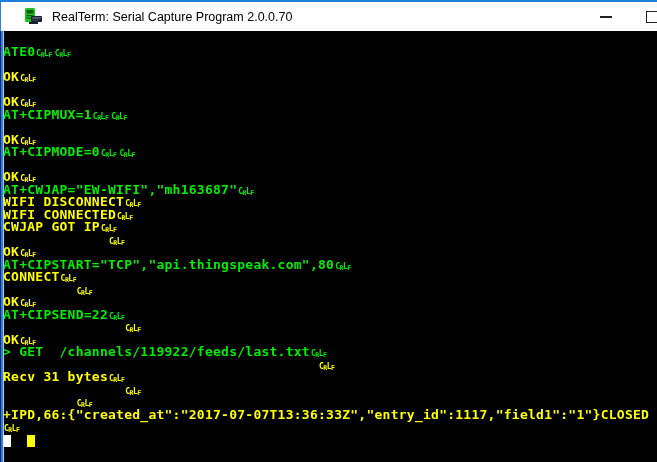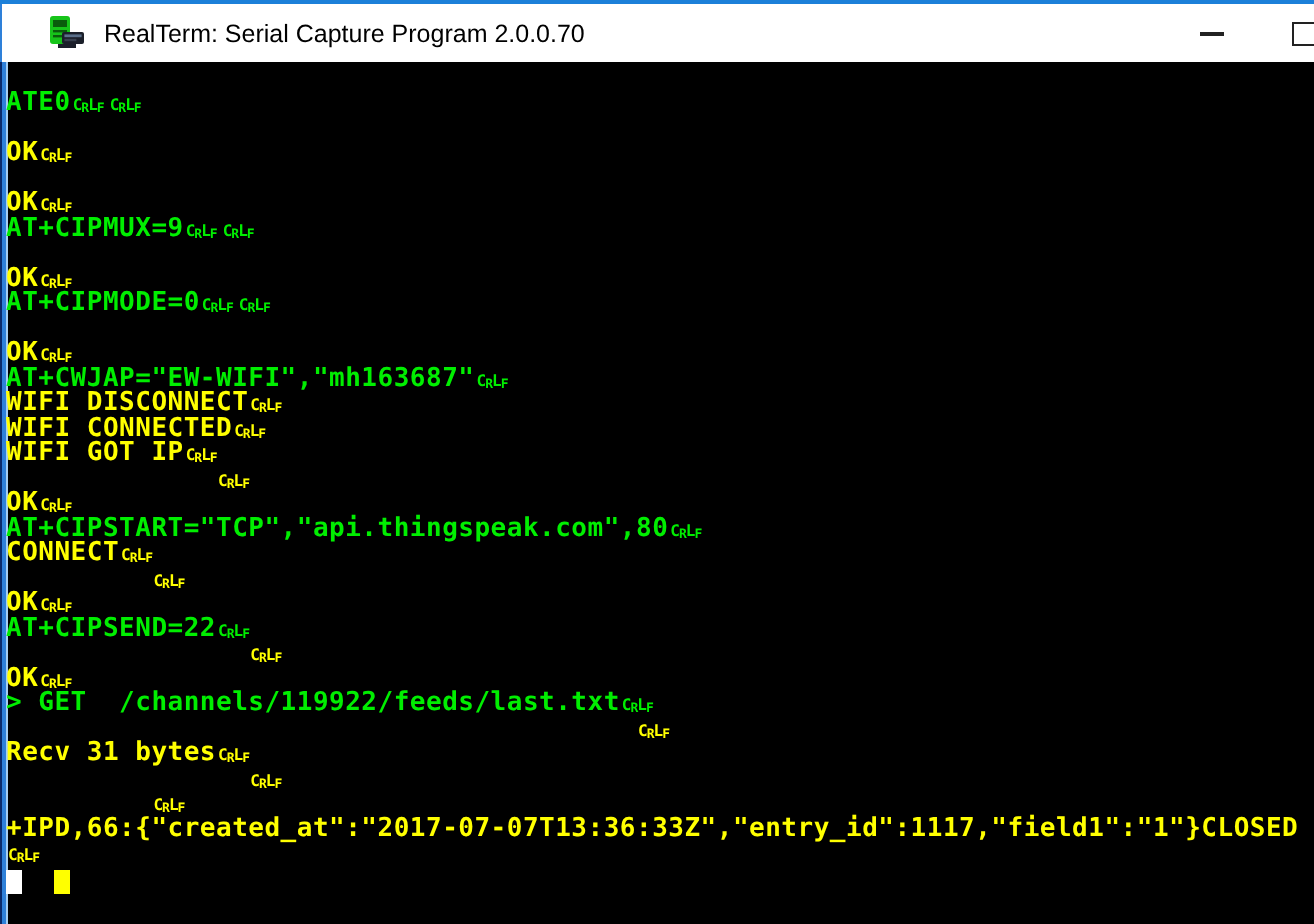--- a/index.html
+++ b/index.html
@@ -71,30 +71,30 @@
   </div>
 
   <div class="terminal">
     <div class="term-border"></div>
     <div class="lines" id="term-lines">
         <div class="line"><span class="g">ATE0</span><span class="ctrl g"><span class="big">C</span><span class="sml">R</span><span class="big">L</span><span class="sml">F</span></span><span class="ctrl g"><span class="big">C</span><span class="sml">R</span><span class="big">L</span><span class="sml">F</span></span></div>
         <div class="line"></div>
         <div class="line"><span class="y">OK</span><span class="ctrl y"><span class="big">C</span><span class="sml">R</span><span class="big">L</span><span class="sml">F</span></span></div>
         <div class="line"></div>
         <div class="line"><span class="y">OK</span><span class="ctrl y"><span class="big">C</span><span class="sml">R</span><span class="big">L</span><span class="sml">F</span></span></div>
-        <div class="line"><span class="g">AT+CIPMUX=9</span><span class="ctrl g"><span class="big">C</span><span class="sml">R</span><span class="big">L</span><span class="sml">F</span></span><span class="ctrl g"><span class="big">C</span><span class="sml">R</span><span class="big">L</span><span class="sml">F</span></span></div>
+        <div class="line"><span class="g">AT+CIPMUX=1</span><span class="ctrl g"><span class="big">C</span><span class="sml">R</span><span class="big">L</span><span class="sml">F</span></span><span class="ctrl g"><span class="big">C</span><span class="sml">R</span><span class="big">L</span><span class="sml">F</span></span></div>
         <div class="line"></div>
         <div class="line"><span class="y">OK</span><span class="ctrl y"><span class="big">C</span><span class="sml">R</span><span class="big">L</span><span class="sml">F</span></span></div>
         <div class="line"><span class="g">AT+CIPMODE=0</span><span class="ctrl g"><span class="big">C</span><span class="sml">R</span><span class="big">L</span><span class="sml">F</span></span><span class="ctrl g"><span class="big">C</span><span class="sml">R</span><span class="big">L</span><span class="sml">F</span></span></div>
         <div class="line"></div>
         <div class="line"><span class="y">OK</span><span class="ctrl y"><span class="big">C</span><span class="sml">R</span><span class="big">L</span><span class="sml">F</span></span></div>
         <div class="line"><span class="g">AT+CWJAP="EW-WIFI","mh163687"</span><span class="ctrl g"><span class="big">C</span><span class="sml">R</span><span class="big">L</span><span class="sml">F</span></span></div>
         <div class="line"><span class="y">WIFI DISCONNECT</span><span class="ctrl y"><span class="big">C</span><span class="sml">R</span><span class="big">L</span><span class="sml">F</span></span></div>
         <div class="line"><span class="y">WIFI CONNECTED</span><span class="ctrl y"><span class="big">C</span><span class="sml">R</span><span class="big">L</span><span class="sml">F</span></span></div>
-        <div class="line"><span class="y">WIFI GOT IP</span><span class="ctrl y"><span class="big">C</span><span class="sml">R</span><span class="big">L</span><span class="sml">F</span></span></div>
+        <div class="line"><span class="y">CWJAP GOT IP</span><span class="ctrl y"><span class="big">C</span><span class="sml">R</span><span class="big">L</span><span class="sml">F</span></span></div>
         <div class="line"><span class="y">             </span><span class="ctrl y"><span class="big">C</span><span class="sml">R</span><span class="big">L</span><span class="sml">F</span></span></div>
         <div class="line"><span class="y">OK</span><span class="ctrl y"><span class="big">C</span><span class="sml">R</span><span class="big">L</span><span class="sml">F</span></span></div>
         <div class="line"><span class="g">AT+CIPSTART="TCP","api.thingspeak.com",80</span><span class="ctrl g"><span class="big">C</span><span class="sml">R</span><span class="big">L</span><span class="sml">F</span></span></div>
         <div class="line"><span class="y">CONNECT</span><span class="ctrl y"><span class="big">C</span><span class="sml">R</span><span class="big">L</span><span class="sml">F</span></span></div>
         <div class="line"><span class="y">         </span><span class="ctrl y"><span class="big">C</span><span class="sml">R</span><span class="big">L</span><span class="sml">F</span></span></div>
         <div class="line"><span class="y">OK</span><span class="ctrl y"><span class="big">C</span><span class="sml">R</span><span class="big">L</span><span class="sml">F</span></span></div>
         <div class="line"><span class="g">AT+CIPSEND=22</span><span class="ctrl g"><span class="big">C</span><span class="sml">R</span><span class="big">L</span><span class="sml">F</span></span></div>
         <div class="line"><span class="y">               </span><span class="ctrl y"><span class="big">C</span><span class="sml">R</span><span class="big">L</span><span class="sml">F</span></span></div>
         <div class="line"><span class="y">OK</span><span class="ctrl y"><span class="big">C</span><span class="sml">R</span><span class="big">L</span><span class="sml">F</span></span></div>
         <div class="line"><span class="g">&gt; GET  /channels/119922/feeds/last.txt</span><span class="ctrl g"><span class="big">C</span><span class="sml">R</span><span class="big">L</span><span class="sml">F</span></span></div>

